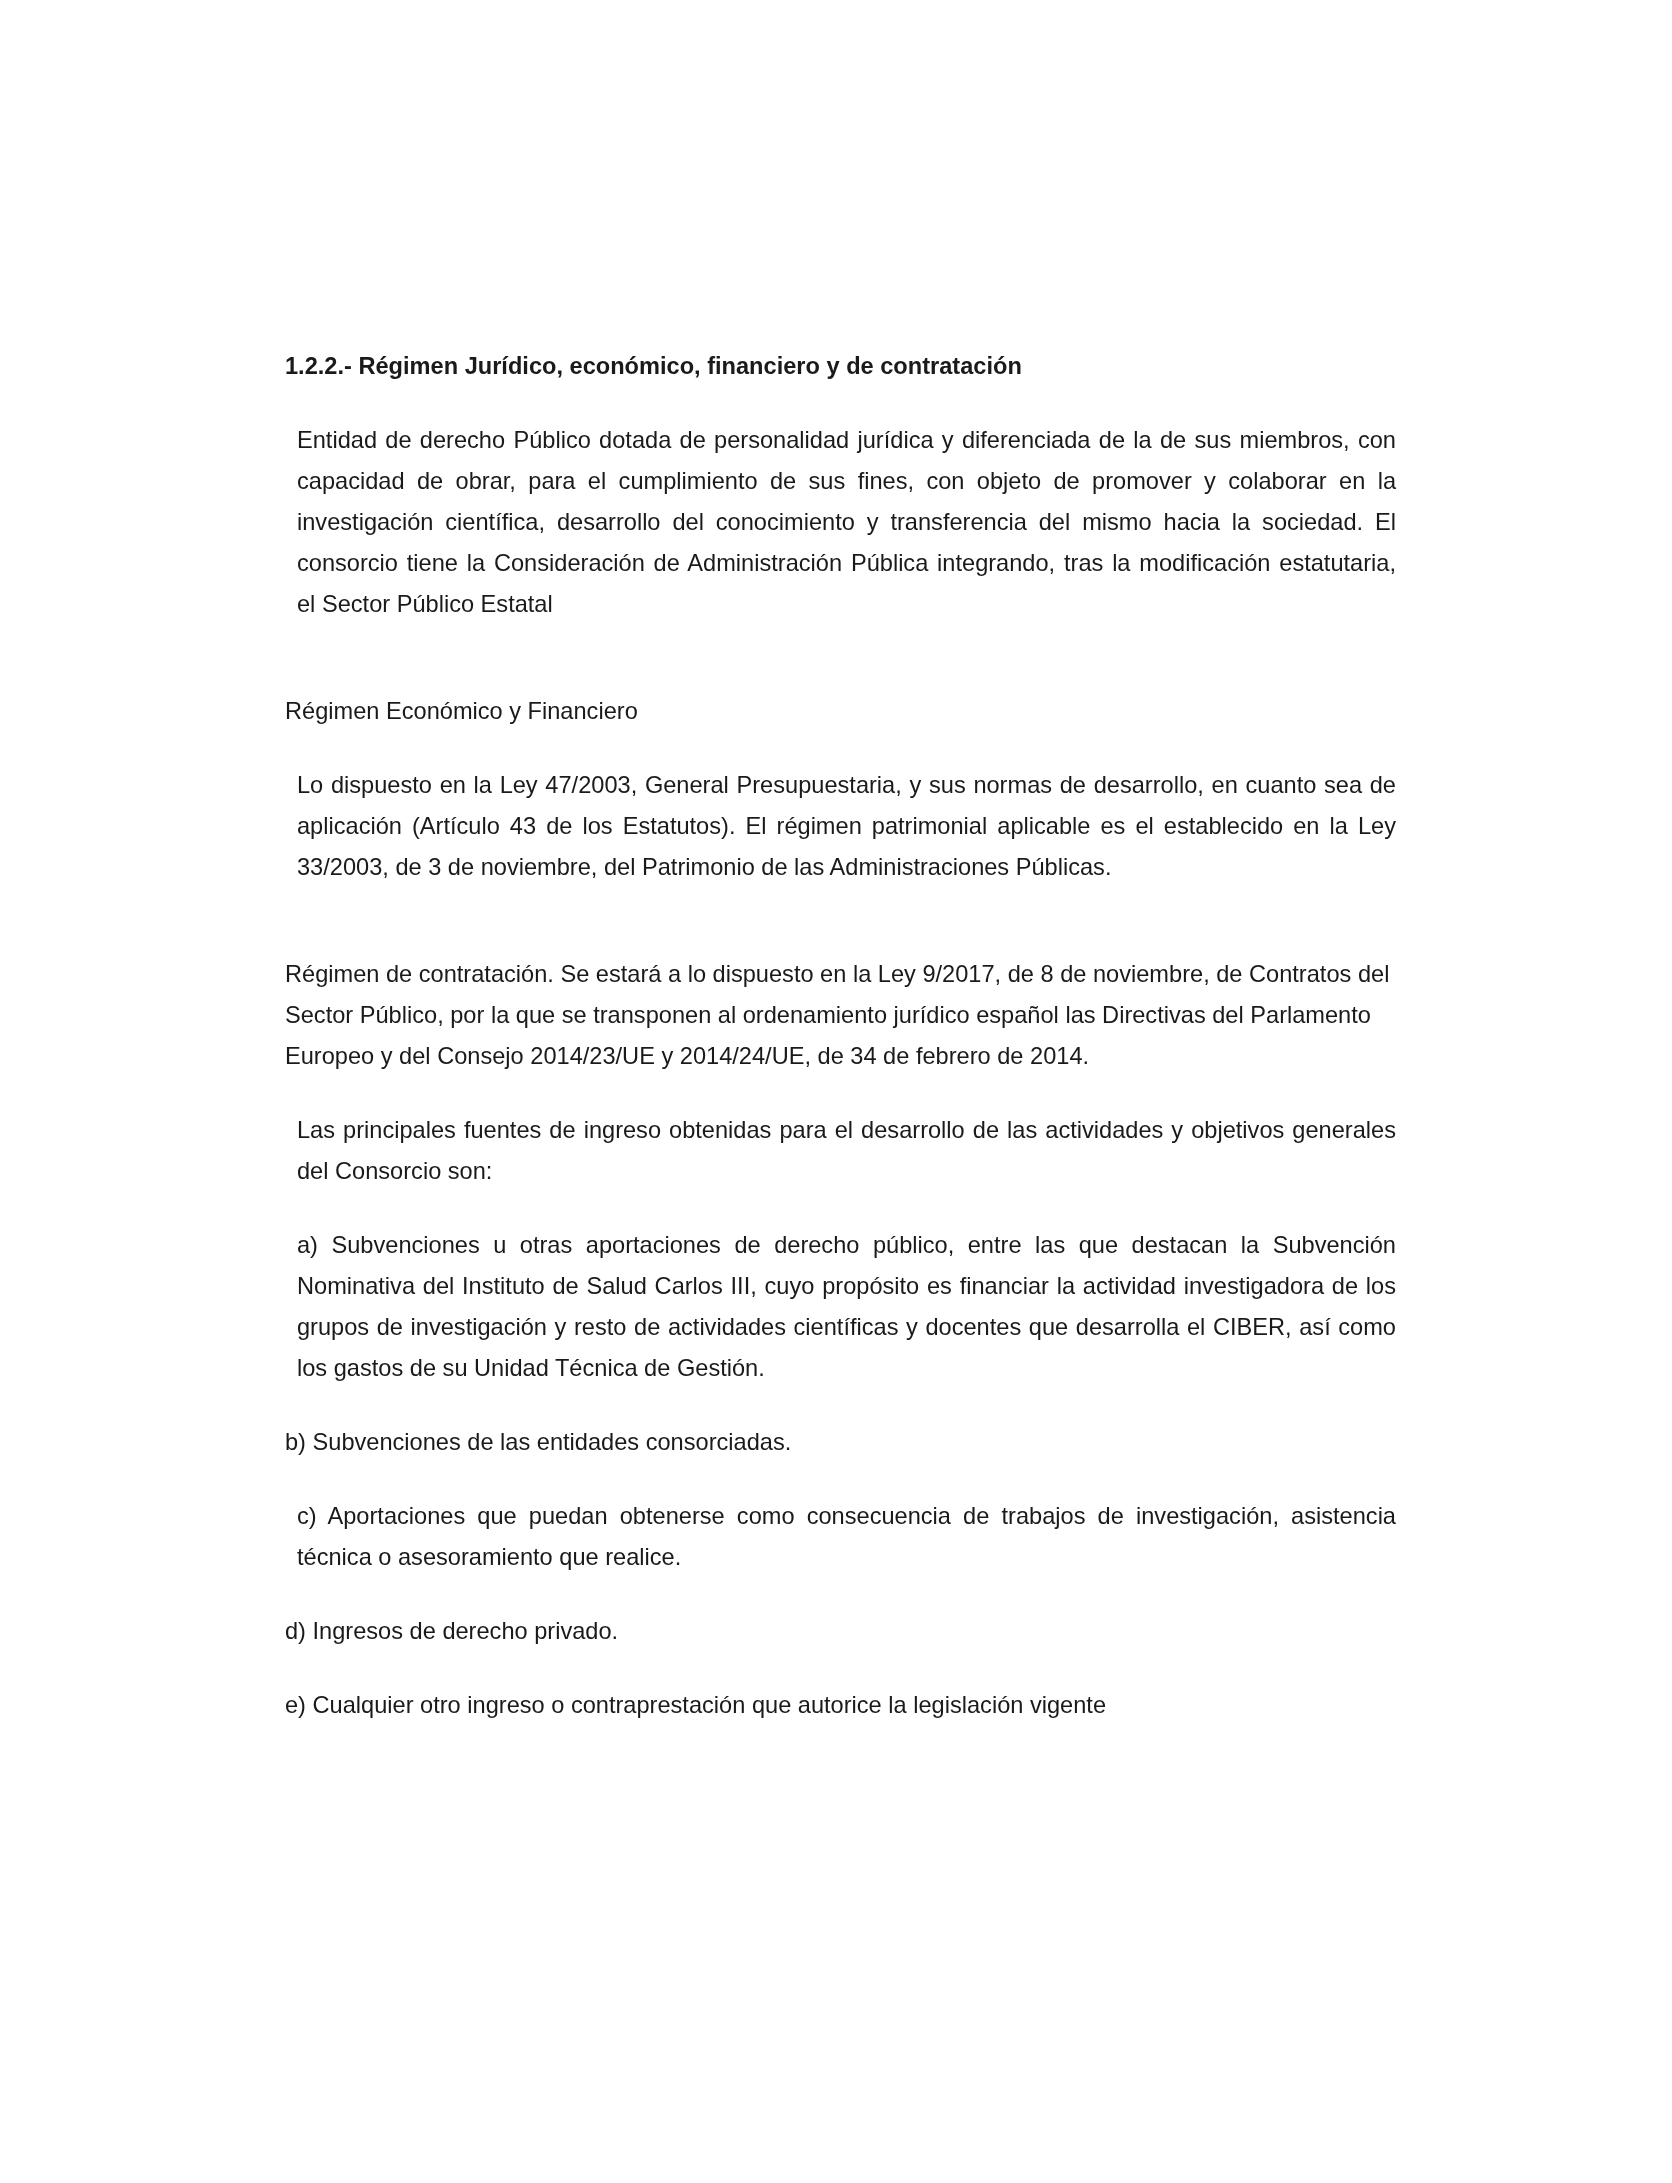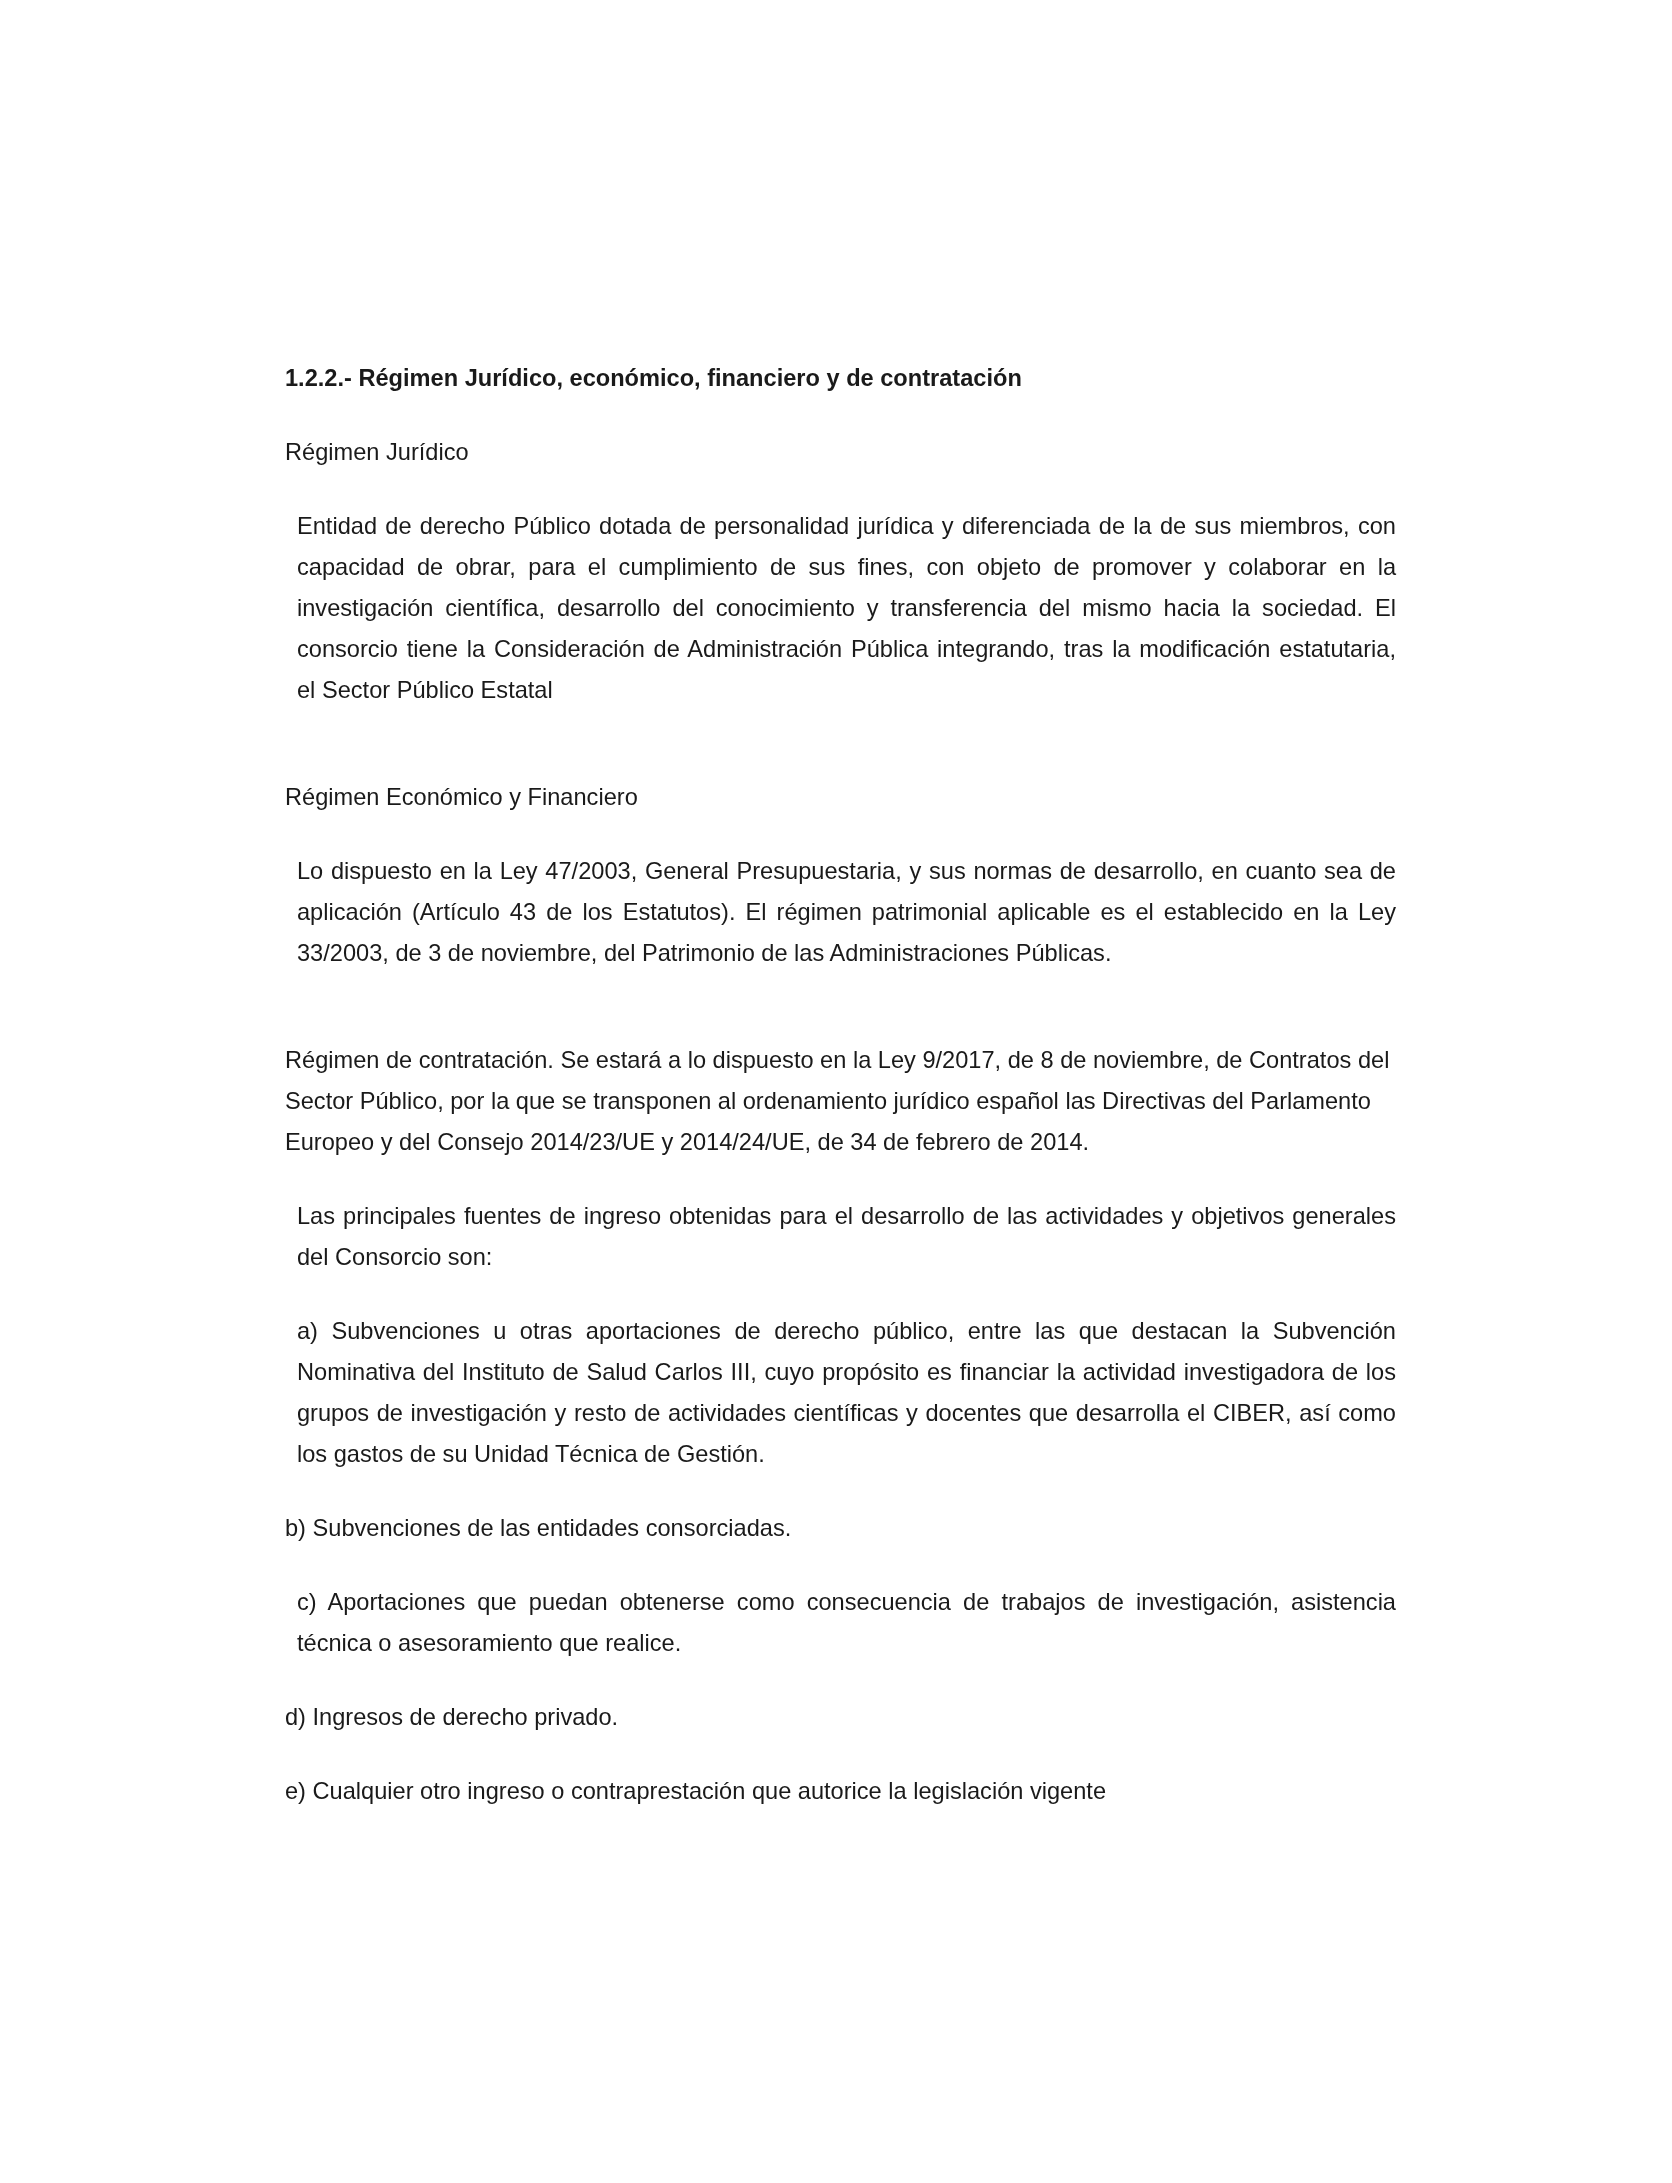--- a/index.html
+++ b/index.html
@@ -9,21 +9,21 @@
   }
   body {
     width: 1672px;
     height: 2183px;
     position: relative;
     font-family: "Liberation Sans", sans-serif;
     color: #1a1a1a;
   }
   .page {
     position: absolute;
-    top: 12px;
+    top: 0;
     left: 0;
     width: 1672px;
     height: 1876px;
     background: #ffffff;
     overflow: hidden;
   }
   .content {
     position: absolute;
     left: 285px;
     top: 346px;
@@ -50,21 +50,20 @@
   }
 </style>
 </head>
 <body>
 
 <div class="page">
   <div class="content">
 
     <p class="bold">1.2.2.- Régimen Jurídico, económico, financiero y de contratación</p>
 
-    <p>Régimen Jurídico</p>
 
     <p class="justify">Entidad de derecho Público dotada de personalidad jurídica y diferenciada de la de sus miembros, con capacidad de obrar, para el cumplimiento de sus fines, con objeto de promover y colaborar en la investigación científica, desarrollo del conocimiento y transferencia del mismo hacia la sociedad. El consorcio tiene la Consideración de Administración Pública integrando, tras la modificación estatutaria, el Sector Público Estatal</p>
 
     <p class="gap-lg">Régimen Económico y Financiero</p>
 
     <p class="justify">Lo dispuesto en la Ley 47/2003, General Presupuestaria, y sus normas de desarrollo, en cuanto sea de aplicación (Artículo 43 de los Estatutos). El régimen patrimonial aplicable es el establecido en la Ley 33/2003, de 3 de noviembre, del Patrimonio de las Administraciones Públicas.</p>
 
     <p class="gap-lg">Régimen de contratación. Se estará a lo dispuesto en la Ley 9/2017, de 8 de noviembre, de Contratos del Sector Público, por la que se transponen al ordenamiento jurídico español las Directivas del Parlamento Europeo y del Consejo 2014/23/UE y 2014/24/UE, de 34 de febrero de 2014.</p>
 
 

